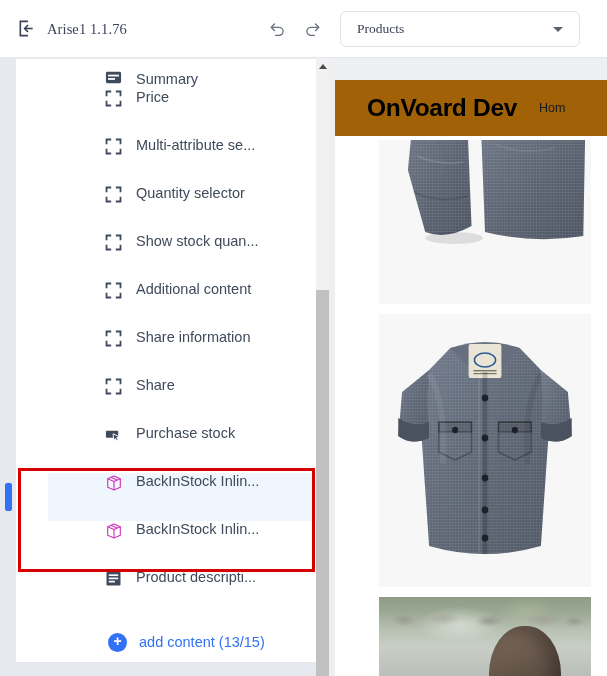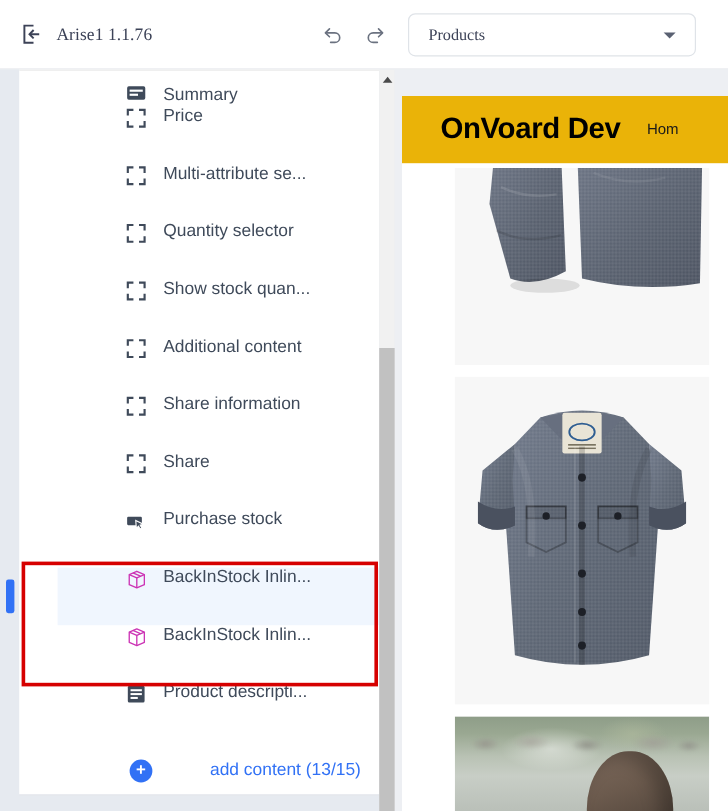--- a/index.html
+++ b/index.html
@@ -129,21 +129,20 @@
   .plus-circle {
     width: 19px; height: 19px; border-radius: 50%;
     background: #3171f5;
     color: #fff; font-size: 14px; line-height: 17px;
     text-align: center; font-weight: bold;
     flex: 0 0 auto; margin-right: 12px;
   }
   .add-label {
     font-size: 14.5px; color: #3171f5;
     white-space: nowrap;
-    margin-left: 36px;
   }
   .sidebar-bottom-rule {
     position: absolute; left: 16px; top: 604px;
     width: 300px; height: 1px; background: #e4e7ec;
   }
 
   
   .red-box {
     position: absolute;
     left: 18px; top: 410px;
@@ -189,21 +188,21 @@
   .preview-inner {
     position: absolute; left: 6px; top: 22px;
     width: 272px; min-height: 600px;
     background: #ffffff;
   }
   .store-header {
     height: 56px;
     display: flex; align-items: center;
     padding-left: 32px;
     gap: 22px;
-    background: #eab308;
+    background: #a16207;
   }
   .store-logo {
     font-size: 24.5px; font-weight: bold; color: #000;
     letter-spacing: -.3px; white-space: nowrap;
   }
   .store-nav {
     font-size: 12.5px; color: #1a1a1a; white-space: nowrap;
   }
   .prod-img {
     margin: 4px 16px 10px 44px;

